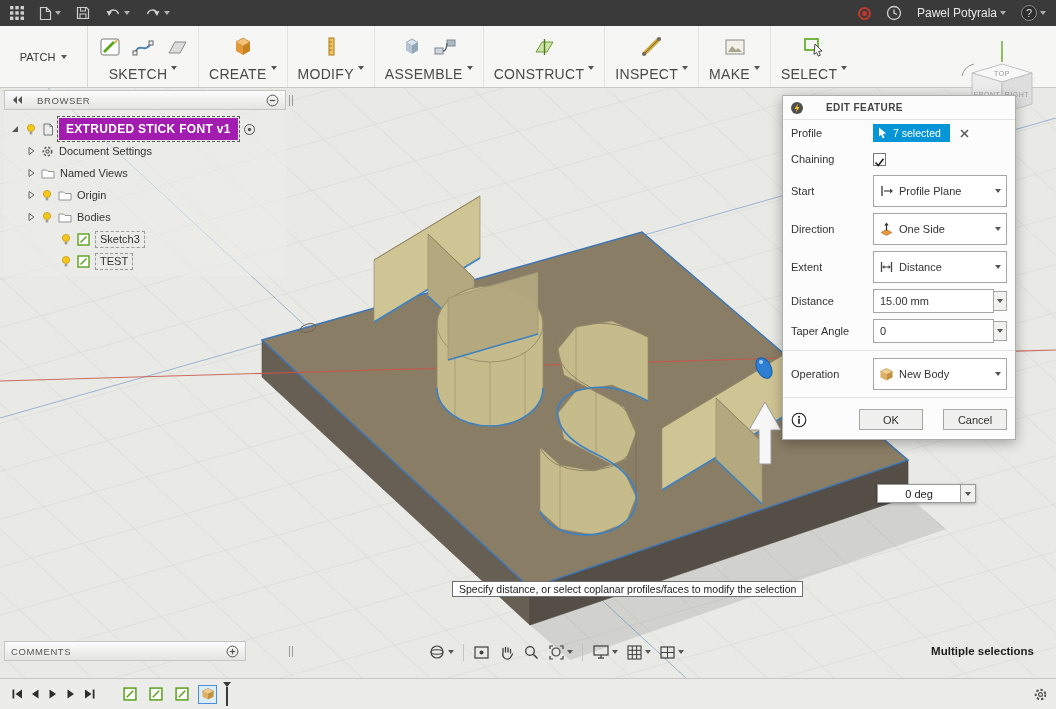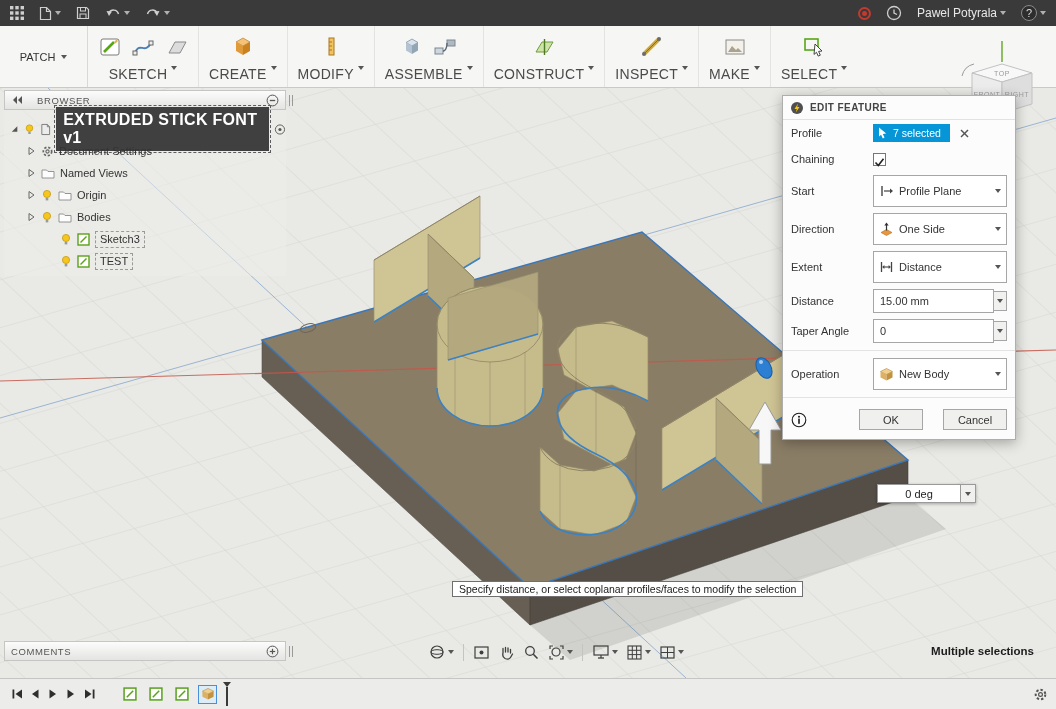--- a/index.html
+++ b/index.html
@@ -28,41 +28,41 @@
   
   .workspace{position:relative;height:590px}
   .scene{position:absolute;left:0;top:0}
 
   
   .panel-header{height:20px;background:linear-gradient(#fcfcfc,#e4e4e2);border:1px solid #c5c5c4;display:flex;align-items:center;padding:0 6px;gap:14px;font-size:9.5px;color:#555;letter-spacing:.6px}
   .panel-header .spacer{flex:1}
   .browser{position:absolute;left:4px;top:2px;width:282px;z-index:5}
   .tree{padding:8px 0 4px;background:rgba(236,236,233,.55)}
   .trow{display:flex;align-items:center;height:22px;gap:5px;font-size:11px;color:#333;cursor:pointer}
-  .root-pill{background:#404040;color:#fff;font-size:16px;font-weight:bold;padding:4px 7px;letter-spacing:.3px;outline:1px dashed #5c5c5c;outline-offset:1px}
+  .root-pill{background:#a21caf;color:#fff;font-size:12px;font-weight:bold;padding:4px 7px;letter-spacing:.3px;outline:1px dashed #5c5c5c;outline-offset:1px}
   .dashed{border:1px dashed #9a9a9a;padding:0 4px;line-height:15px}
   .grip{position:absolute;width:4px;height:11px;border-left:1px solid #9a9a9a;border-right:1px solid #9a9a9a}
 
-  .comments{position:absolute;left:4px;top:553px;width:282px;z-index:5}
+  .comments{position:absolute;left:4px;top:553px;width:242px;z-index:5}
 
   .navbar{position:absolute;left:424px;top:553px;display:flex;align-items:center;z-index:6}
   .nav-btn{display:flex;align-items:center;gap:2px;padding:2px 4px;cursor:pointer}
   .nav-sep{width:1px;height:17px;background:#c4c4c3;margin:0 5px}
 
   .status-sel{position:absolute;right:22px;top:557px;font-size:11.5px;font-weight:bold;color:#1c1c1c;z-index:6}
 
   .tooltip{position:absolute;left:452px;top:493px;background:#fff;border:1px solid #6f6f6f;font-size:10.5px;color:#1a1a1a;padding:1px 6px;z-index:6;white-space:nowrap}
 
   .angle-box{position:absolute;left:877px;top:396px;display:flex;z-index:6;box-shadow:0 1px 3px rgba(0,0,0,.3)}
   .angle-val{width:84px;height:19px;background:#fff;border:1px solid #9a9a9a;font-size:11px;color:#222;display:flex;align-items:center;justify-content:center}
   .angle-drop{width:15px;height:19px;background:#f0f0ef;border:1px solid #9a9a9a;border-left:none;display:flex;align-items:center;justify-content:center;cursor:pointer}
 
   
   .dialog{position:absolute;left:782px;top:7px;width:234px;background:#fcfcfc;border:1px solid #aeaeae;box-shadow:0 3px 12px rgba(0,0,0,.30);z-index:10;color:#333}
-  .dlg-header{height:24px;display:flex;align-items:center;gap:6px;padding:0 7px;border-bottom:1px solid #e2e2e2;font-size:10px;font-weight:bold;color:#444;letter-spacing:.4px;cursor:move}
+  .dlg-header{height:24px;display:flex;align-items:center;gap:22px;padding:0 7px;border-bottom:1px solid #e2e2e2;font-size:10px;font-weight:bold;color:#444;letter-spacing:.4px;cursor:move}
   .dlg-row{display:flex;align-items:center;padding:3px 8px;min-height:26px}
   .dlg-label{width:82px;flex:none;font-size:11px;color:#333}
   .dlg-ctl{flex:1;display:flex;align-items:center}
   .sel{flex:1;height:32px;border:1px solid #a6a6a6;background:#fff;display:flex;align-items:center;gap:5px;padding:0 5px;font-size:11px;cursor:pointer}
   .sel .caret{margin-left:auto}
   .badge{background:#0696d7;color:#fff;height:18px;display:flex;align-items:center;gap:5px;padding:0 9px 0 5px;font-size:10.5px;cursor:pointer}
   .xwrap{margin-left:10px;cursor:pointer;display:flex;align-items:center}
   .checkbox{width:13px;height:13px;border:1px solid #767676;background:#fff;position:relative;cursor:pointer}
   .num-input{flex:1;height:24px;border:1px solid #a6a6a6;background:#fff;display:flex;align-items:center;padding:0 6px;font-size:11px;cursor:text}
   .drop-seg{width:14px;height:20px;border:1px solid #a6a6a6;margin-left:-1px;background:#f1f1f0;display:flex;align-items:center;justify-content:center;cursor:pointer}

